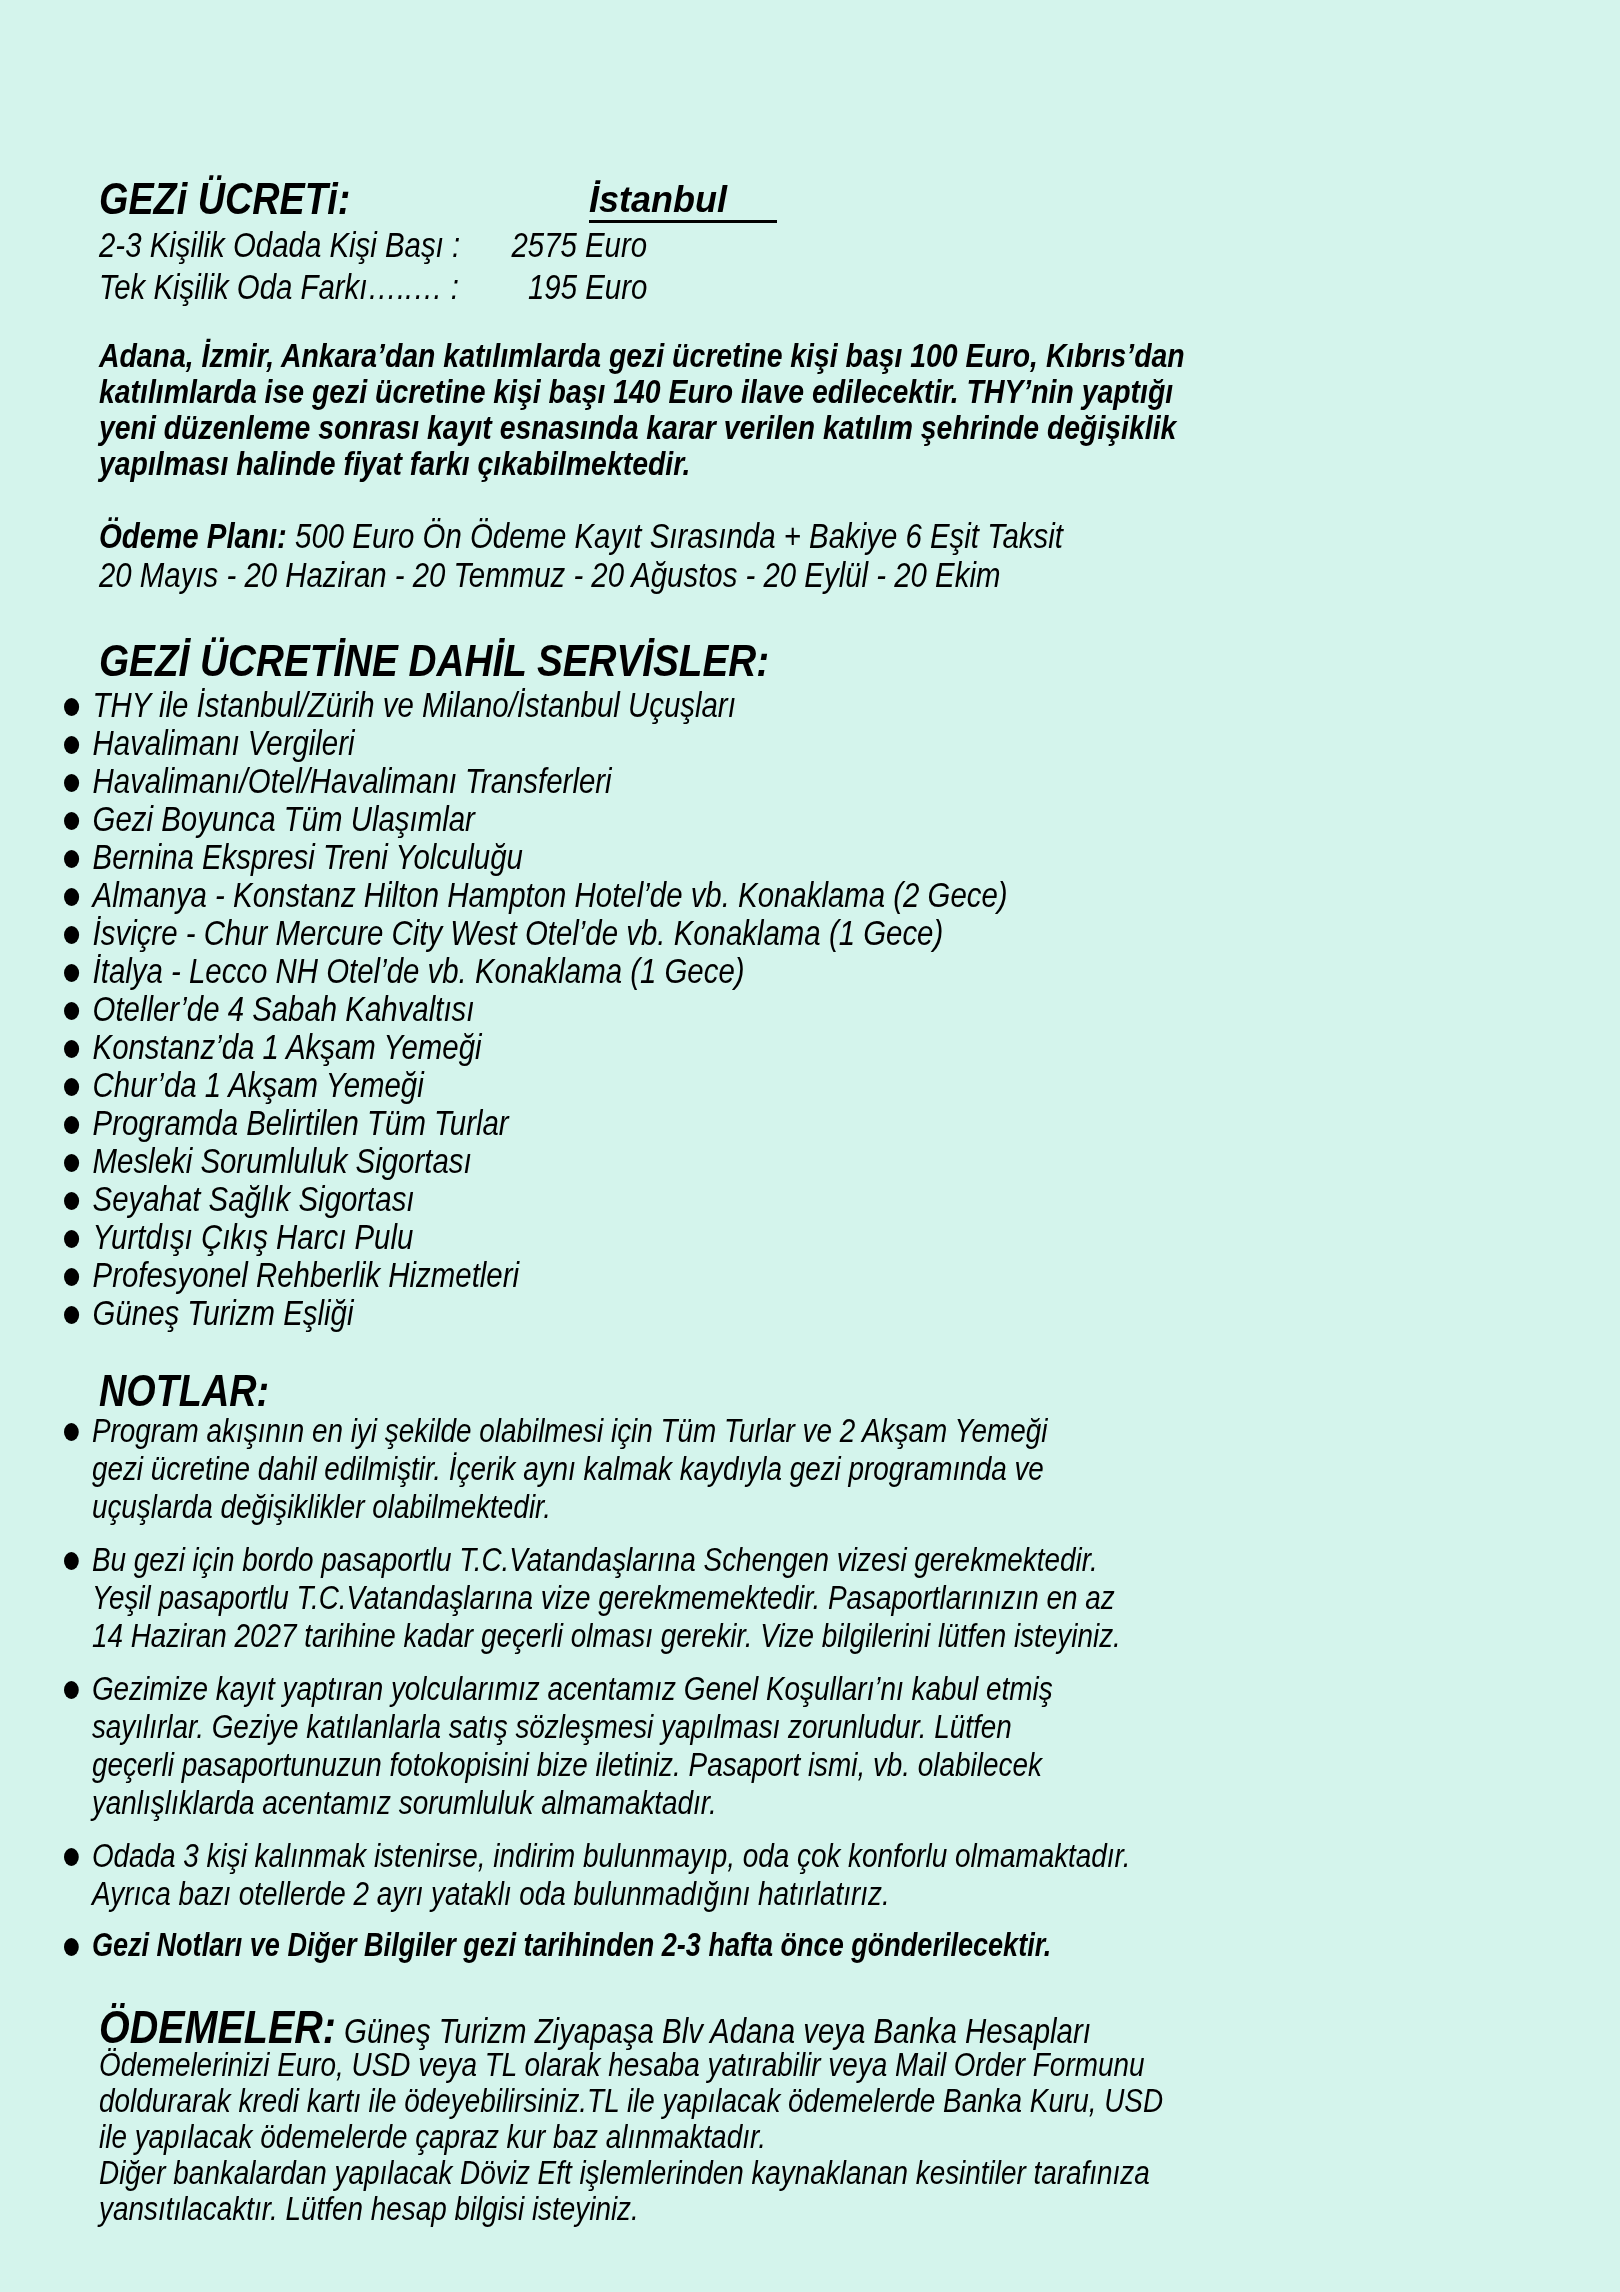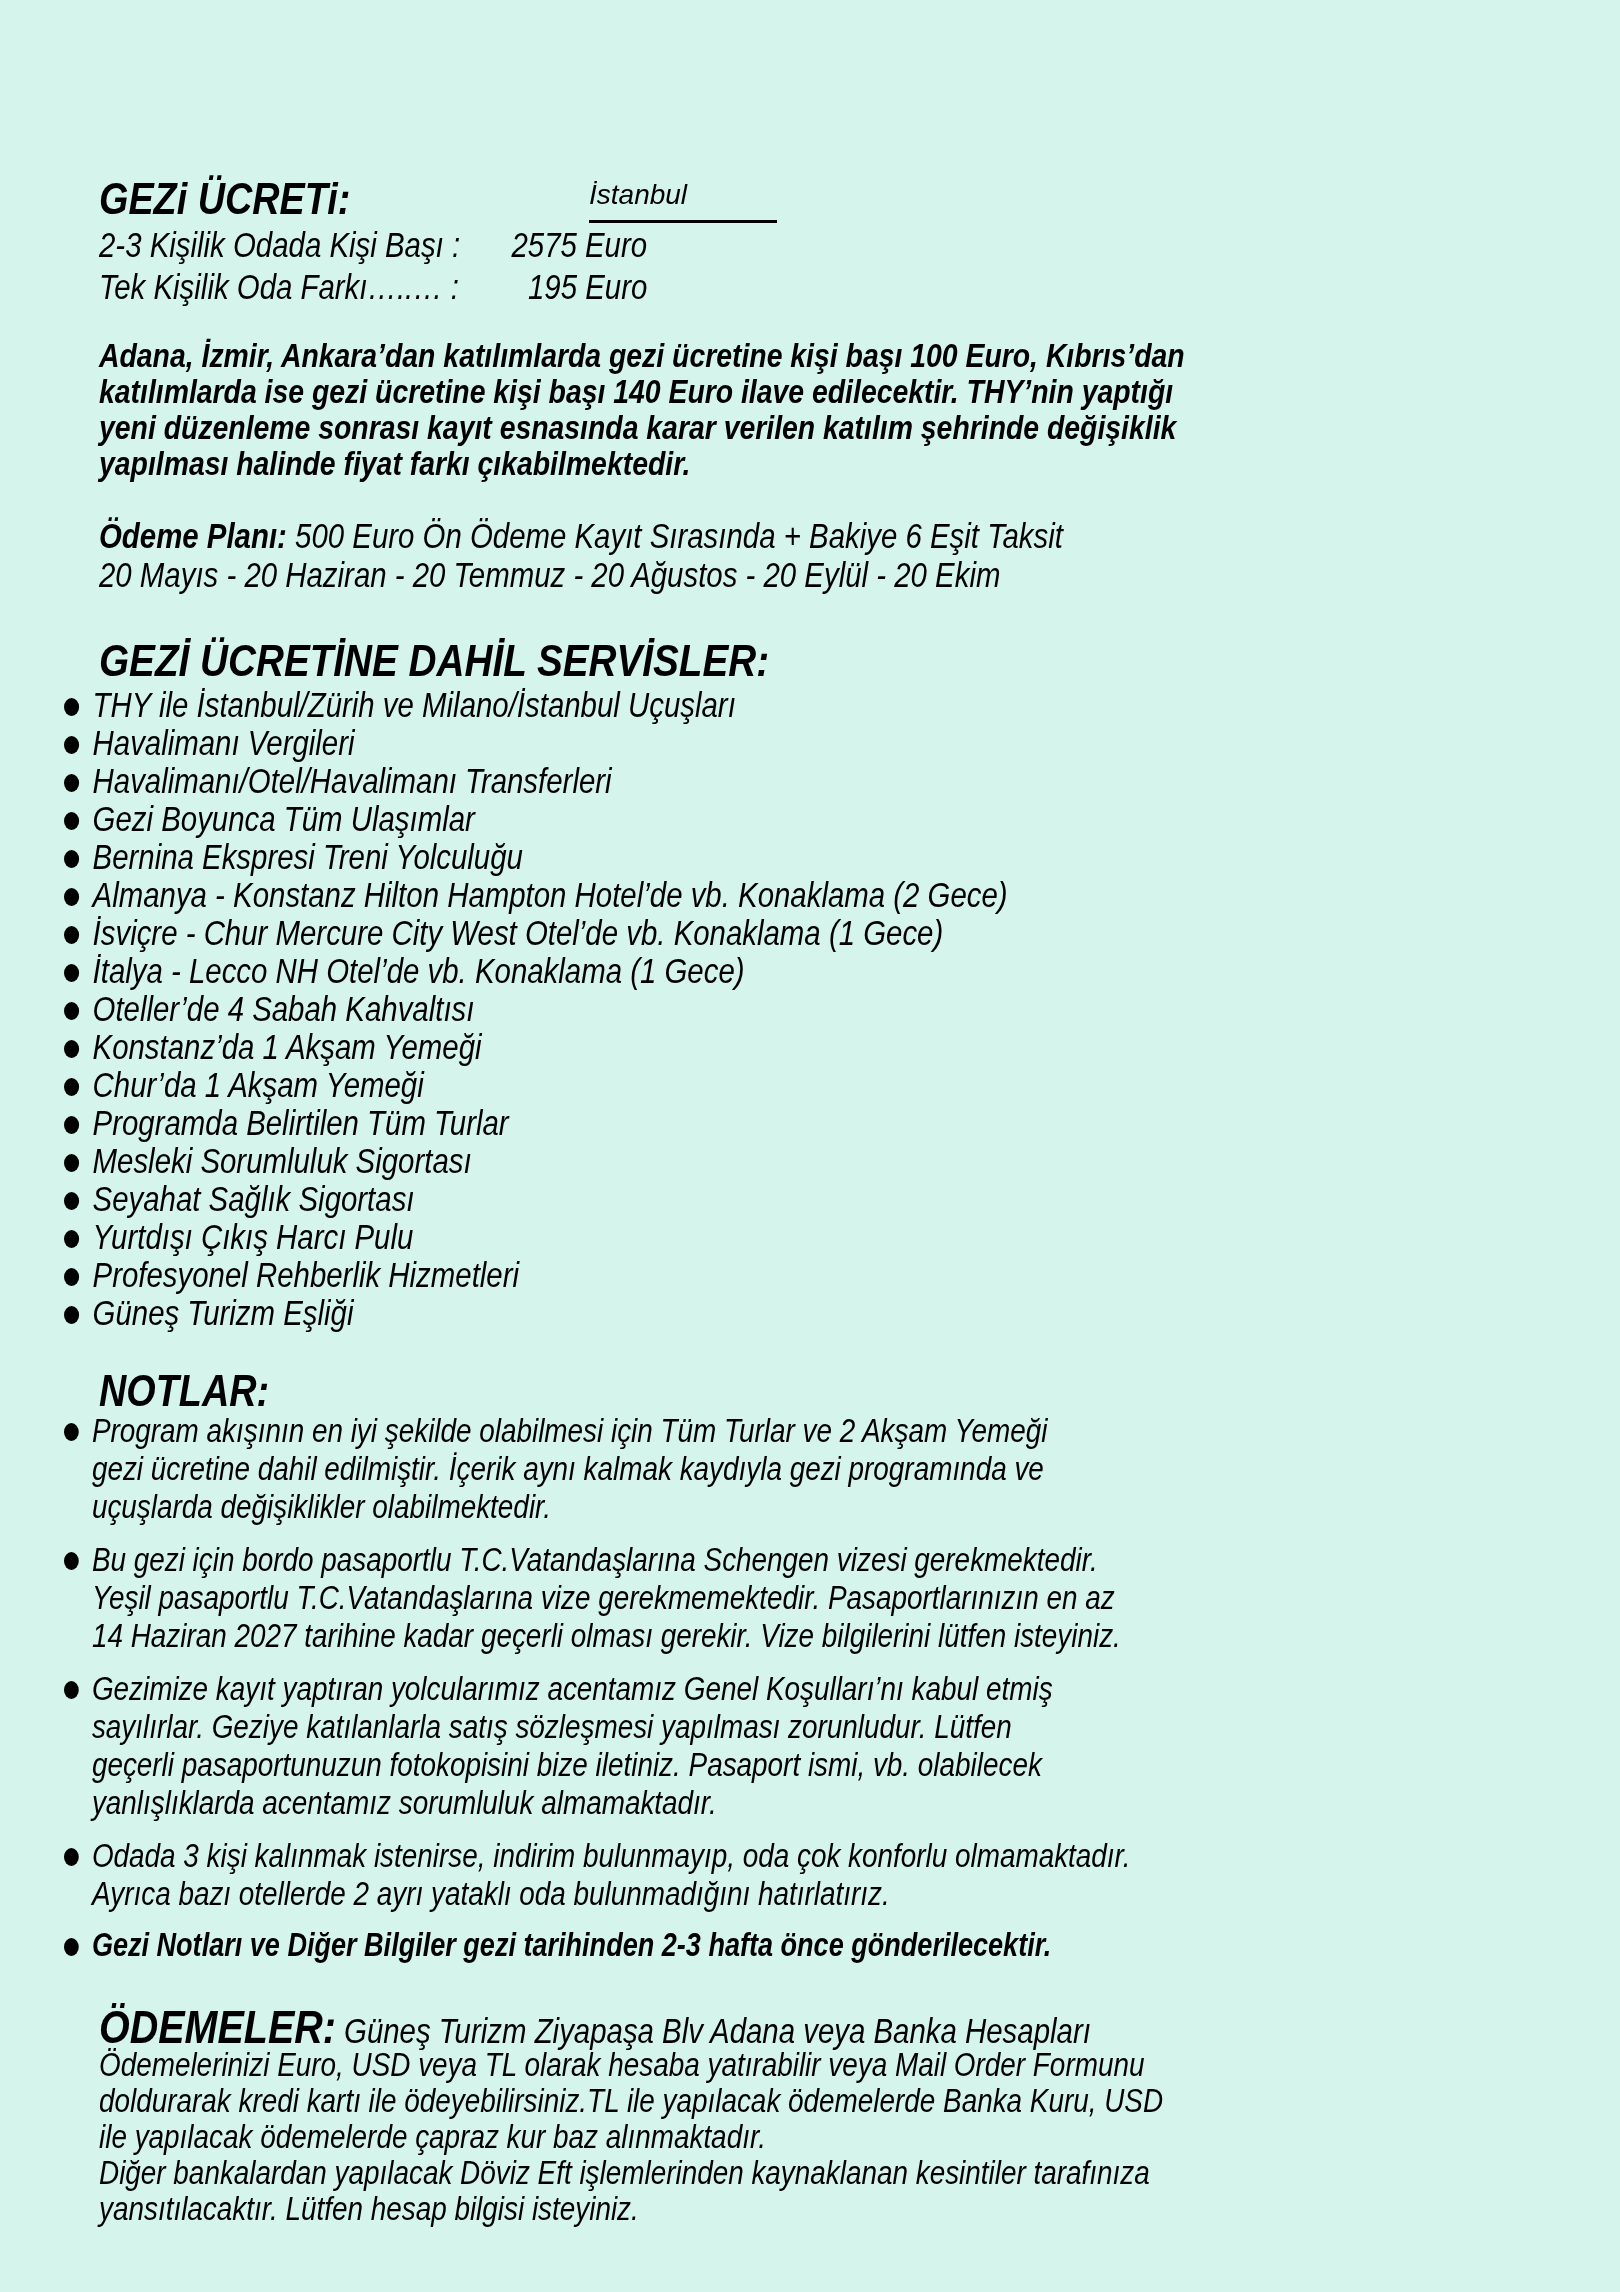--- a/index.html
+++ b/index.html
@@ -42,21 +42,21 @@
   }
   .bold-para {
     font-size: 33px;
     font-weight: bold;
     font-style: italic;
     line-height: 36px;
   }
 
   
   #title-gezi { left: 99px; top: 176px; }
-  #title-city { left: 589px; top: 179px; font-size: 28px; font-weight: normal; font-style: italic; text-decoration: none; }
+  #title-city { left: 589px; top: 179px; font-size: 36px; font-weight: bold; font-style: italic; text-decoration: none; }
   #city-underline { position: absolute; left: 589px; top: 220px; width: 188px; height: 2.7px; background: #000; }
   #price-row-1 { left: 99px; top: 227px; }
   #price-row-2 { left: 99px; top: 269px; }
   .price-label { display: inline-block; width: 491px; }
   .price-val { display: inline-block; }
   .price-val.pad { padding-left: 19.7px; }
 
   #surcharge { left: 99px; top: 338px; width: 1487px; white-space: normal; }
   #surcharge .ln { display: block; white-space: nowrap; }
 

